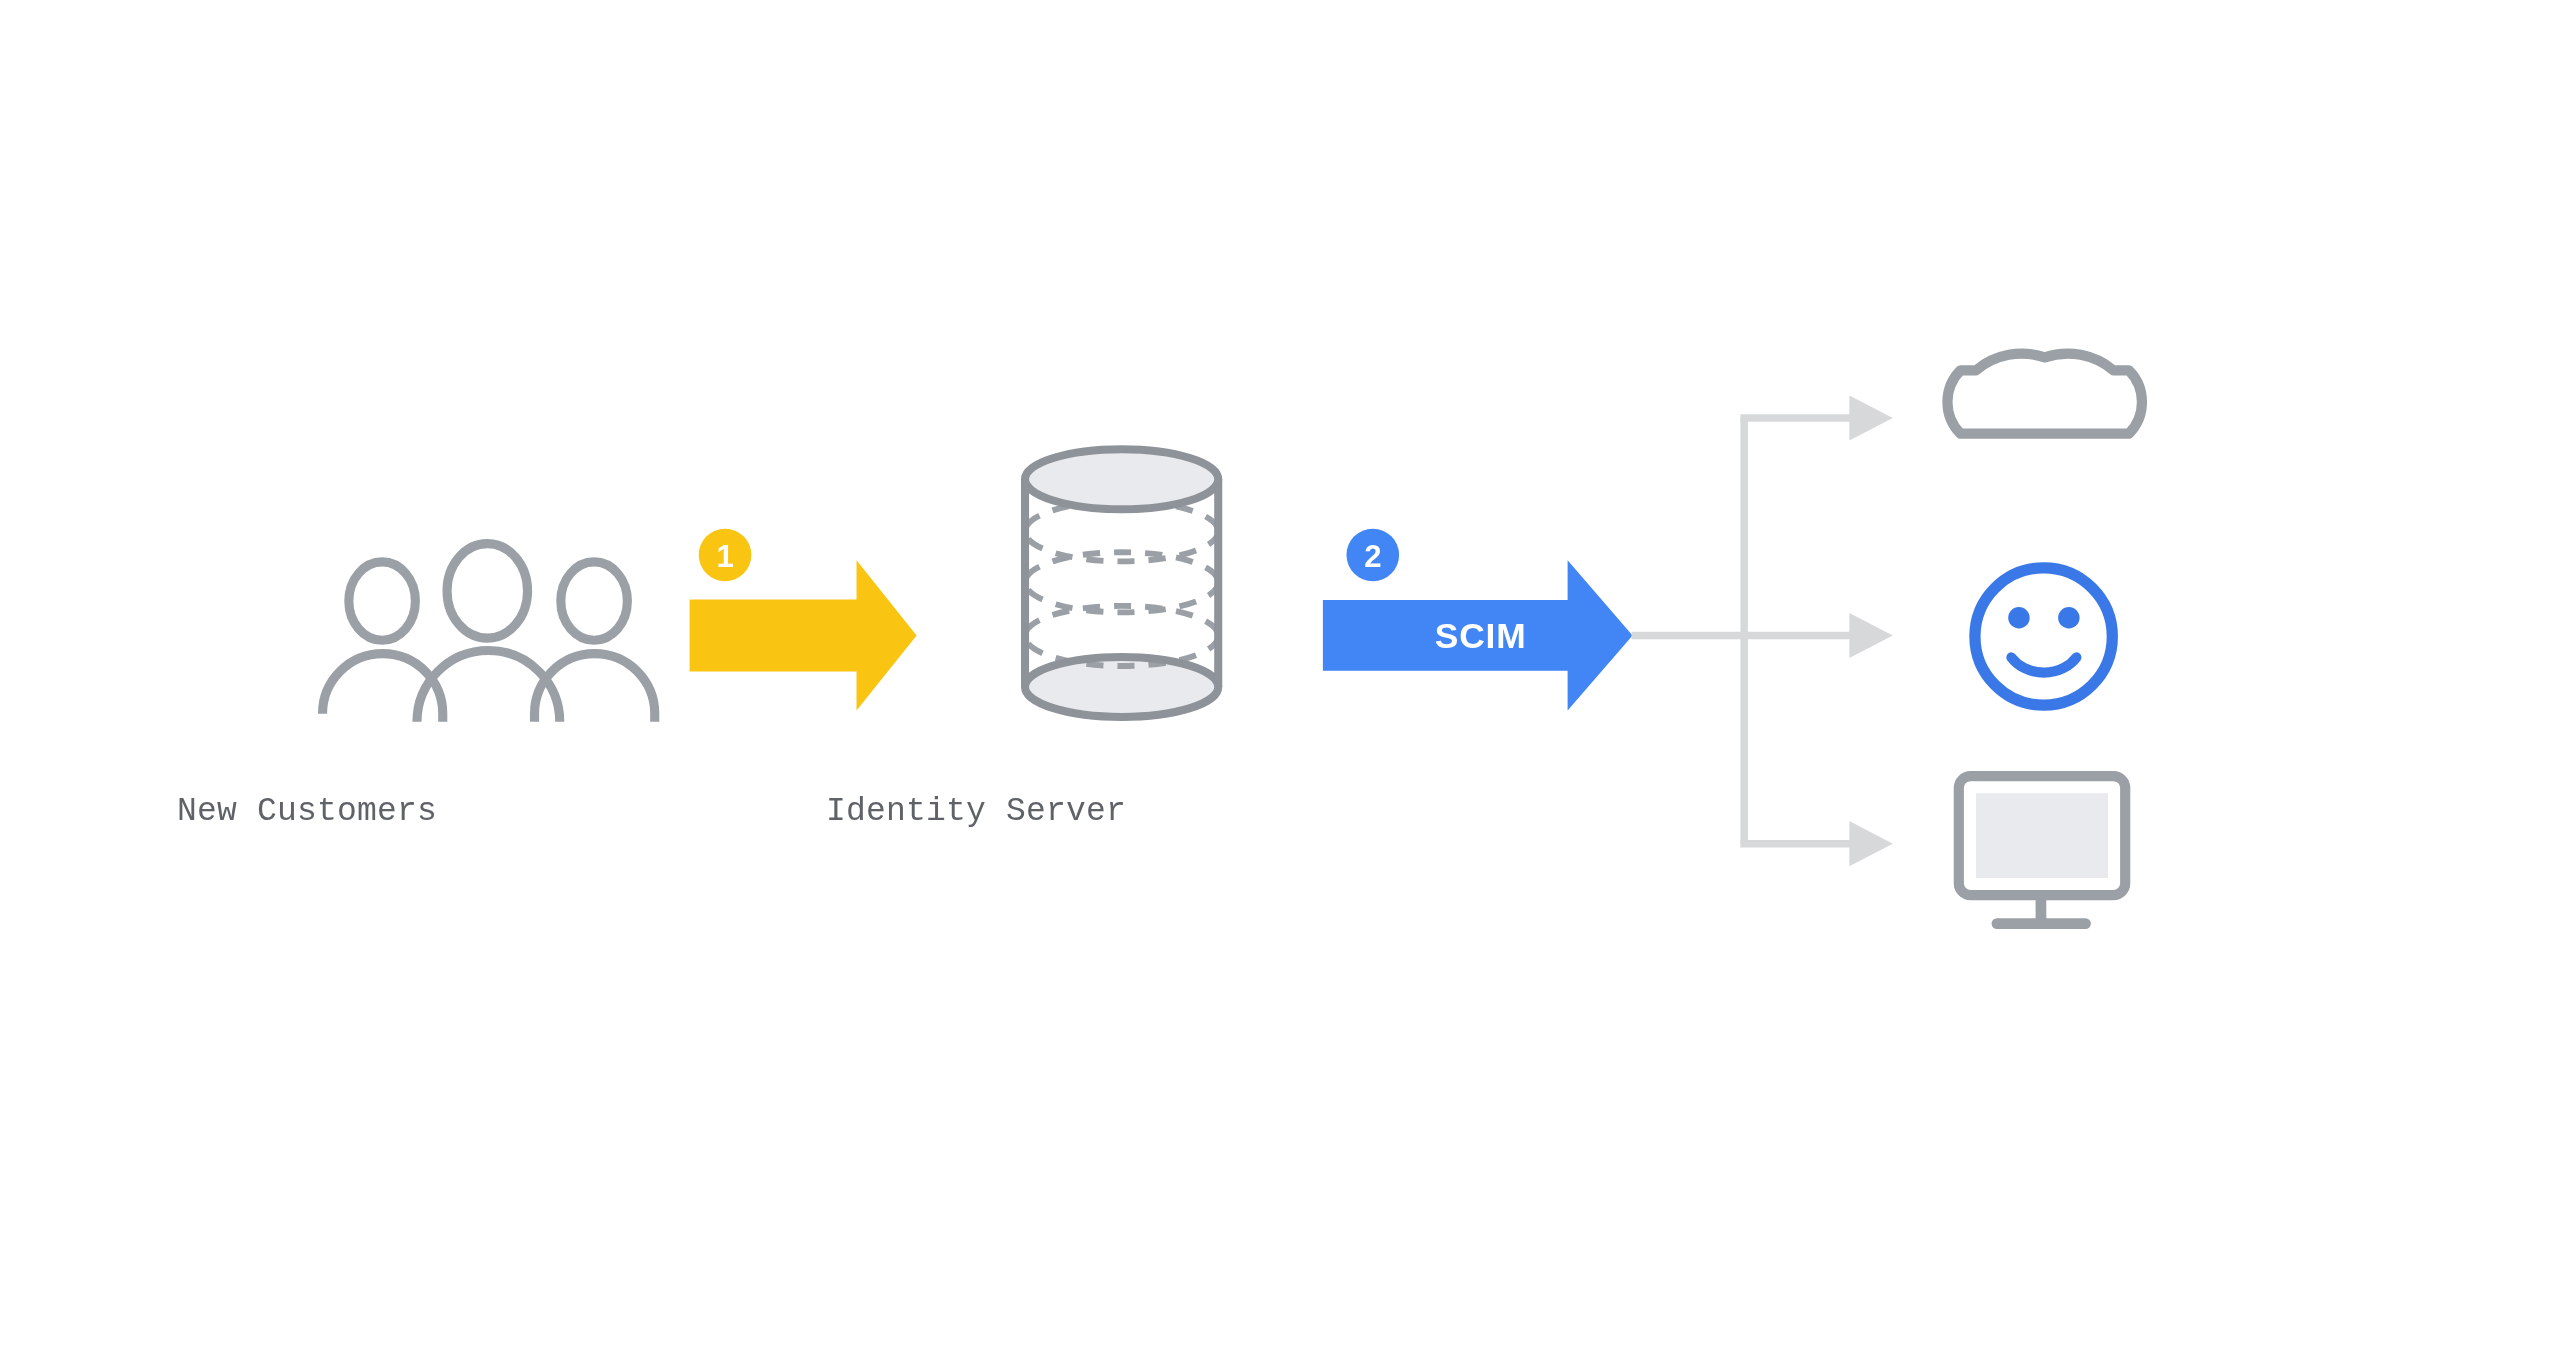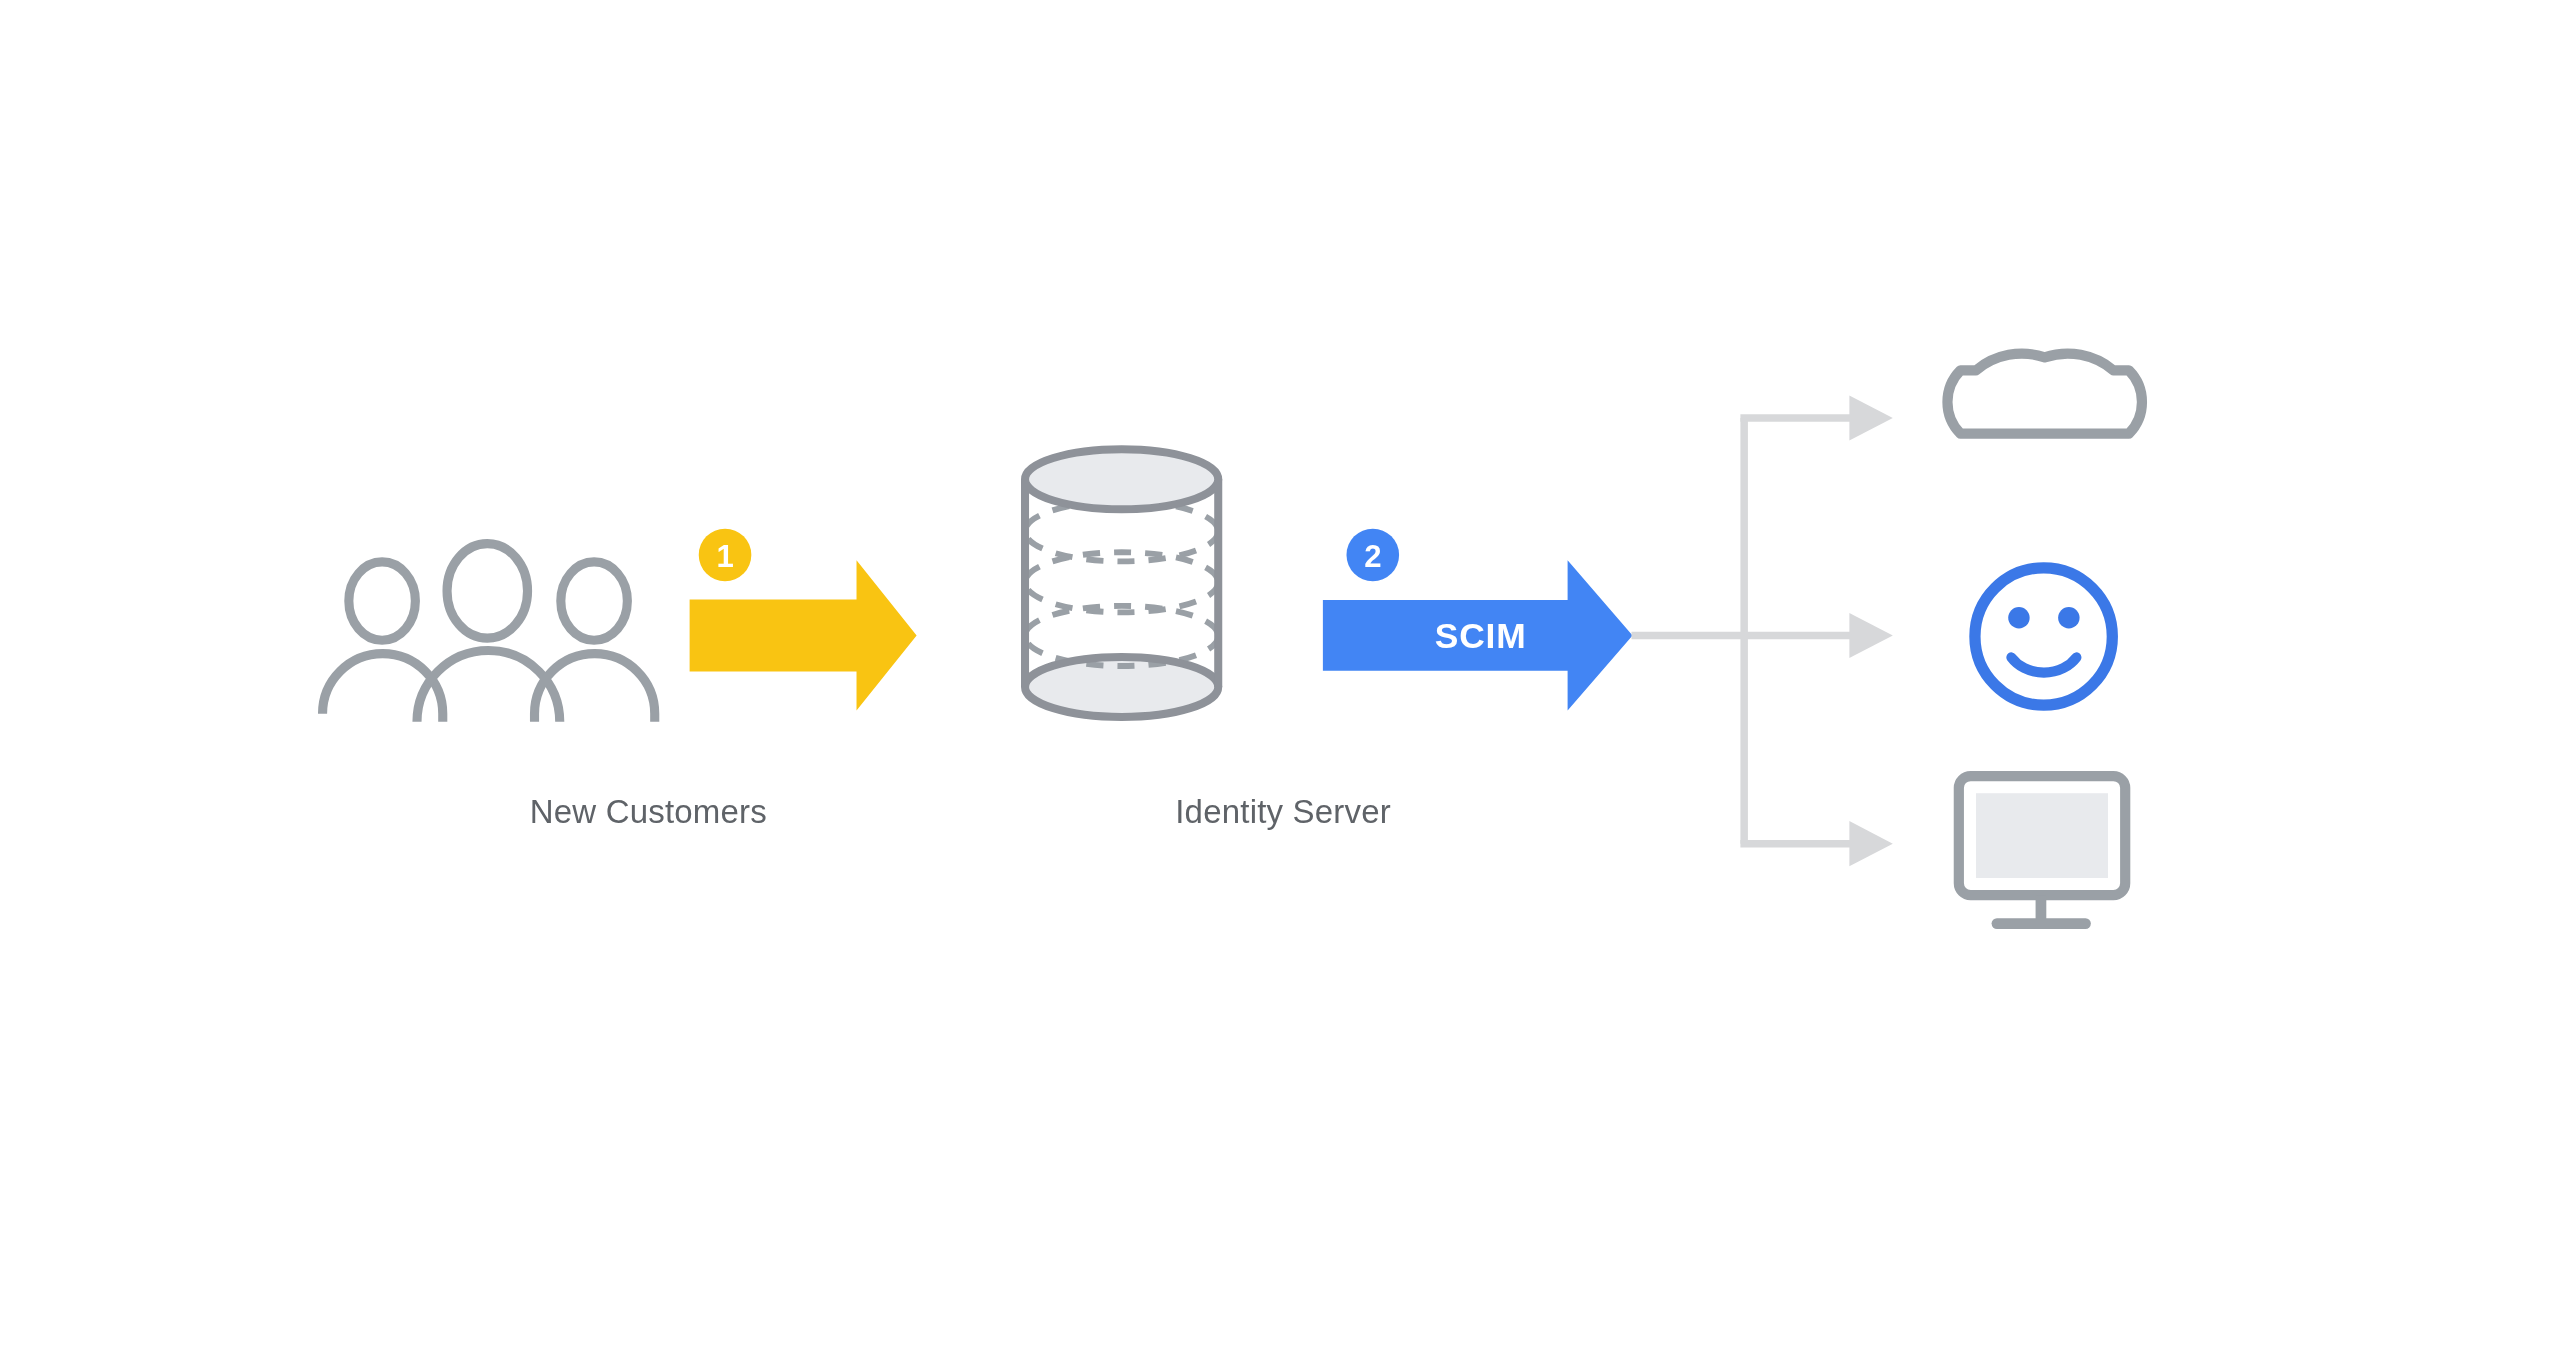--- a/index.html
+++ b/index.html
@@ -17,33 +17,33 @@
   #canvas {
     position: absolute;
     left: 0; top: 0;
     width: 2576px;
     height: 1346px;
   }
   .node-label {
     position: absolute;
     color: #5f6368;
     font-size: 33px;
-    font-family: Liberation Sans, sans-serif;
+    font-family: Liberation Mono, monospace;
     font-weight: 400;
-    text-align: right;
+    text-align: left;
     white-space: nowrap;
     letter-spacing: 0.2px;
   }
   #label-new-customers {
     left: 177px;
     top: 793px;
     width: 590px;
   }
   #label-identity-server {
-    left: 801px;
+    left: 826px;
     top: 793px;
     width: 590px;
   }
   .badge-text {
     font-family: "Liberation Sans", sans-serif;
     font-size: 58px;
     font-weight: 700;
     fill: #ffffff;
   }
   .arrow-text {

